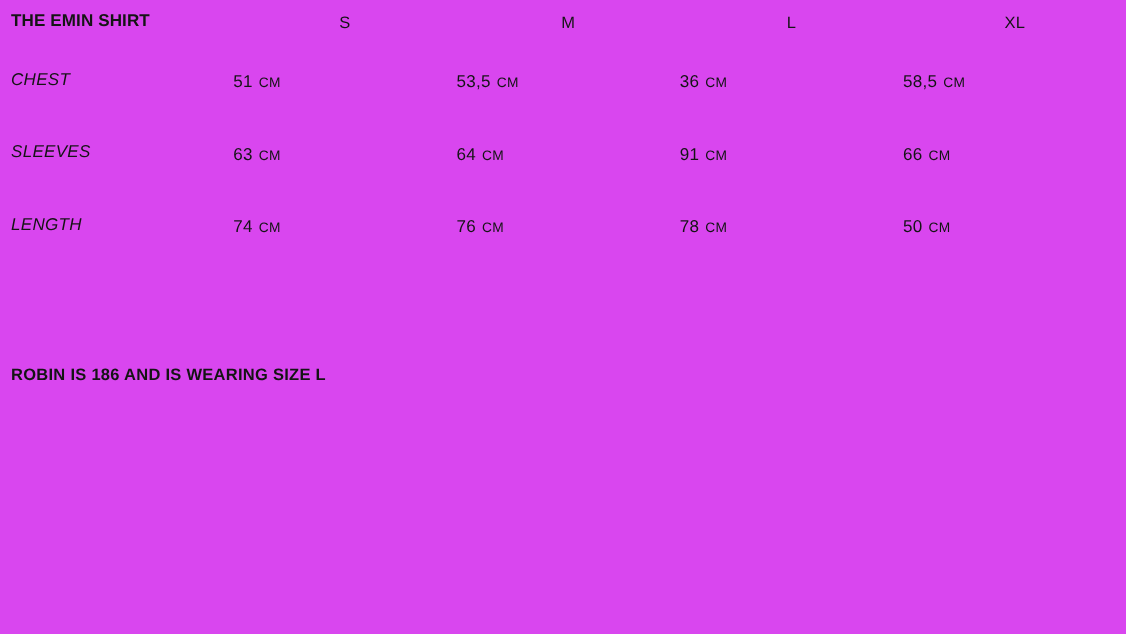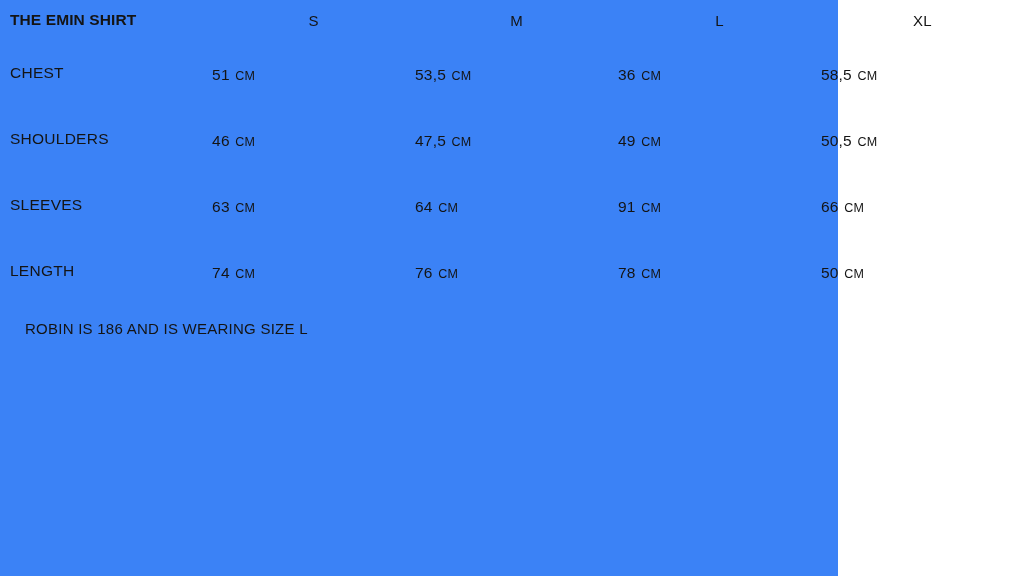--- a/index.html
+++ b/index.html
@@ -11,23 +11,23 @@
     width: 1024px;
     height: 576px;
     overflow: hidden;
     font-family: "Liberation Sans", "DejaVu Sans", sans-serif;
     color: #141414;
     -webkit-font-smoothing: antialiased;
   }
 
   .size-chart {
     position: relative;
-    width: 838px;
+    width: 1024px;
     height: 576px;
-    background: #3b82f6;
+    background: #d946ef;
   }
 
   .chart-table {
     position: absolute;
     top: 0;
     left: 0;
     width: 1024px;
     border-collapse: collapse;
     table-layout: fixed;
   }
@@ -64,20 +64,21 @@
   
   tr.measure-row { height: 66px; }
 
   td.row-label {
     text-align: left;
     padding-left: 10px;
     font-size: 15.5px;
     font-weight: 400;
     letter-spacing: 0.25px;
     white-space: nowrap;
+    font-style: italic;
   }
 
   td.value-cell {
     text-align: left;
     font-size: 15.5px;
     font-weight: 400;
     letter-spacing: 0.2px;
     white-space: nowrap;
     padding-top: 3px;
   }
@@ -85,27 +86,26 @@
   .unit {
     font-size: 12.5px;
     letter-spacing: 0.3px;
     margin-left: 1px;
   }
 
   
   .footer-note {
     position: absolute;
     left: 10px;
-    top: 320px;
+    top: 332px;
     font-size: 15px;
-    font-weight: 400;
+    font-weight: 700;
     letter-spacing: 0.25px;
     white-space: nowrap;
     color: #141414;
-    margin-left: 15px;
   }
 </style>
 </head>
 <body>
 
 <div class="size-chart">
 
   <table class="chart-table">
     <colgroup>
       <col class="col-label">
@@ -127,27 +127,20 @@
 
     <tbody>
       <tr class="measure-row">
         <td class="row-label">CHEST</td>
         <td class="value-cell"><span>51</span> <span class="unit">CM</span></td>
         <td class="value-cell"><span>53,5</span> <span class="unit">CM</span></td>
         <td class="value-cell"><span>36</span> <span class="unit">CM</span></td>
         <td class="value-cell"><span>58,5</span> <span class="unit">CM</span></td>
       </tr>
 
-      <tr class="measure-row">
-        <td class="row-label">SHOULDERS</td>
-        <td class="value-cell"><span>46</span> <span class="unit">CM</span></td>
-        <td class="value-cell"><span>47,5</span> <span class="unit">CM</span></td>
-        <td class="value-cell"><span>49</span> <span class="unit">CM</span></td>
-        <td class="value-cell"><span>50,5</span> <span class="unit">CM</span></td>
-      </tr>
 
       <tr class="measure-row">
         <td class="row-label">SLEEVES</td>
         <td class="value-cell"><span>63</span> <span class="unit">CM</span></td>
         <td class="value-cell"><span>64</span> <span class="unit">CM</span></td>
         <td class="value-cell"><span>91</span> <span class="unit">CM</span></td>
         <td class="value-cell"><span>66</span> <span class="unit">CM</span></td>
       </tr>
 
       <tr class="measure-row">

